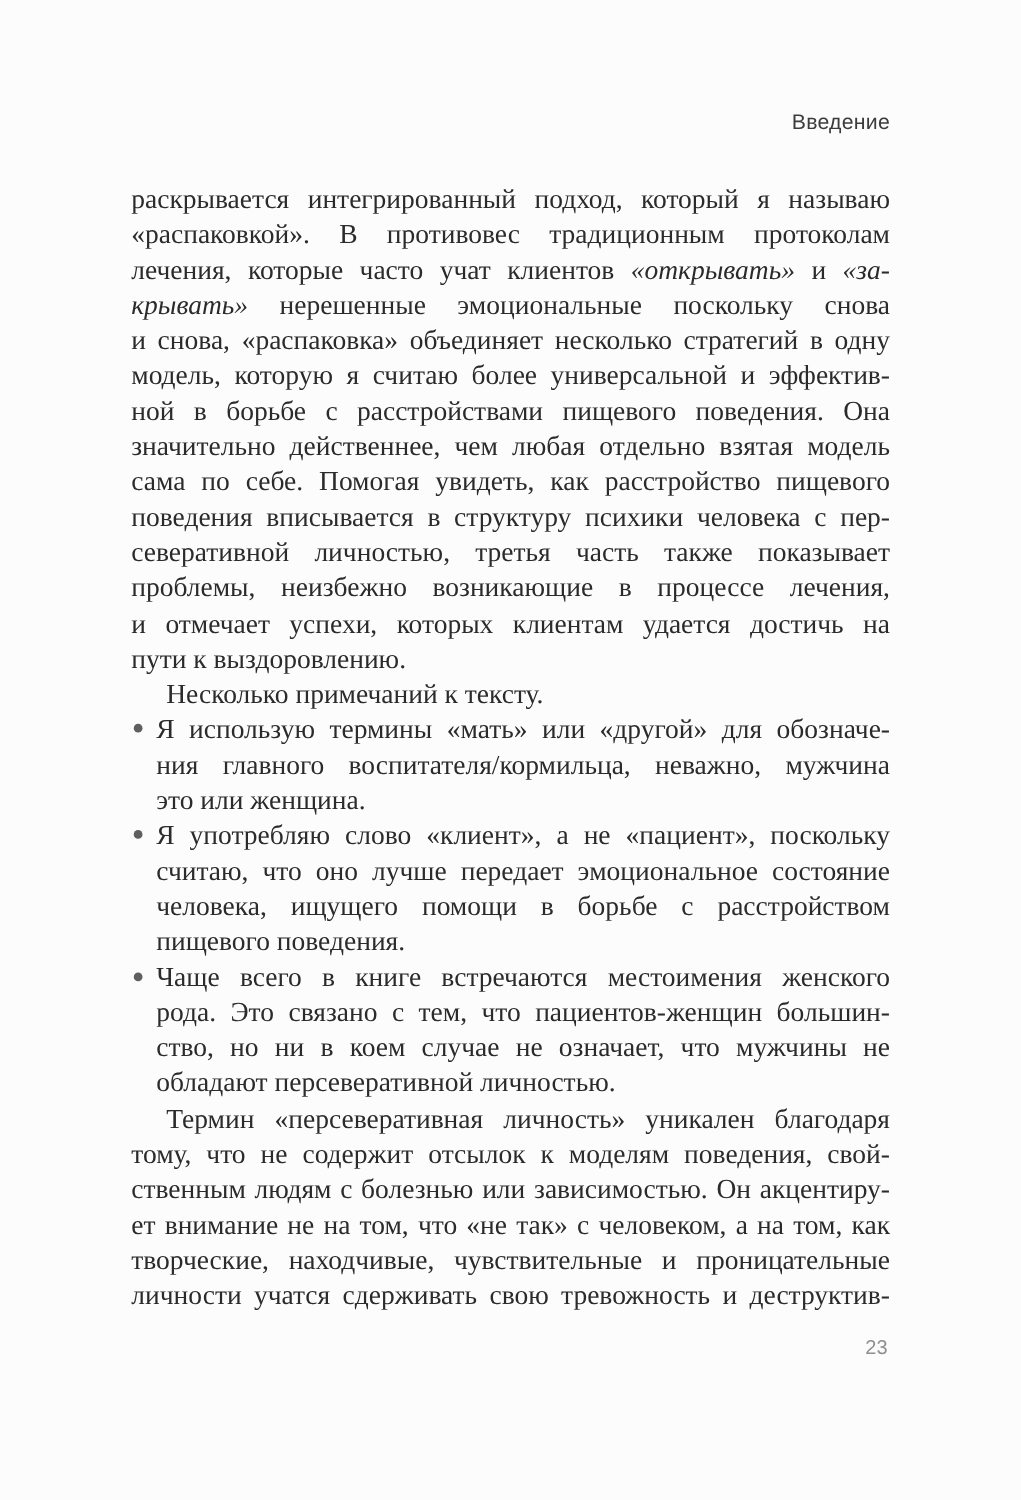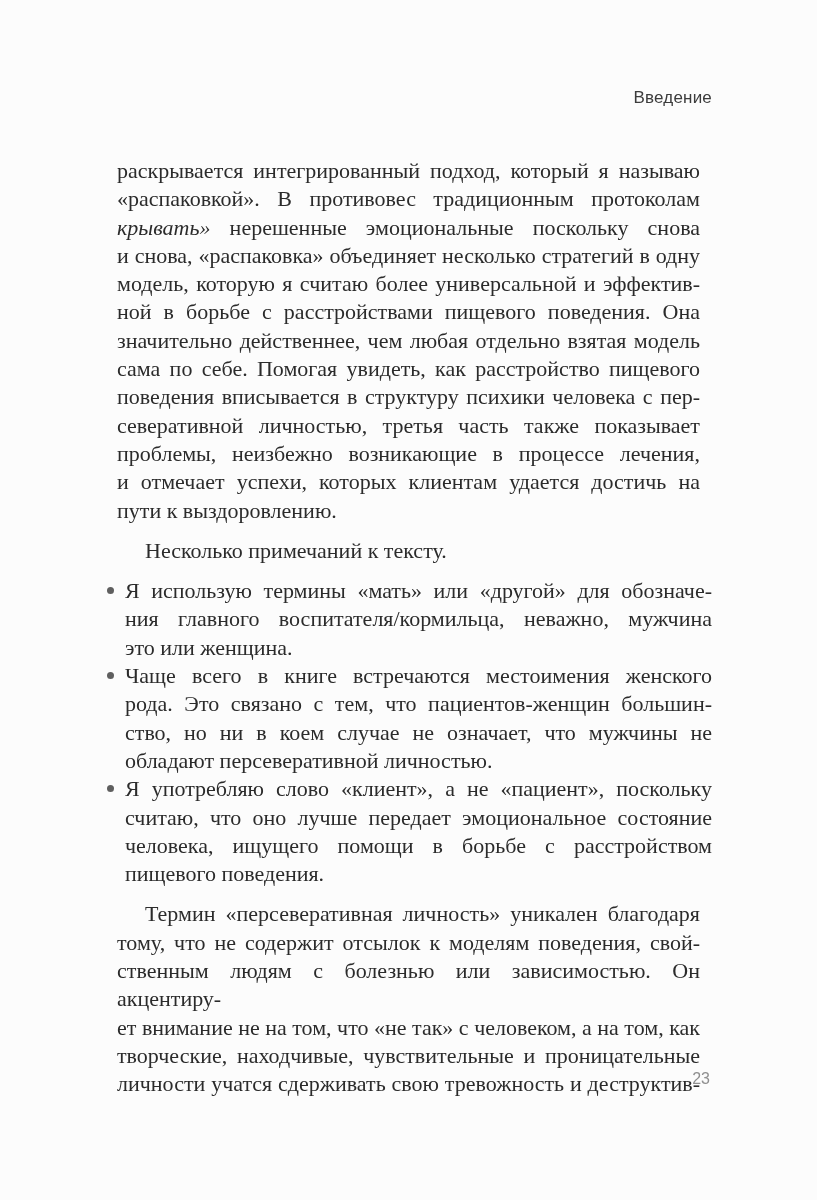--- a/index.html
+++ b/index.html
@@ -26,21 +26,21 @@
   .body-text {
     position: absolute;
     top: 145px;
     left: 105px;
     width: 607px;
     font-size: 22px;
     line-height: 28.3px;
     color: var(--text-color, #2b2b2b);
   }
 
-  .paragraph { margin: 12px; }
+  .paragraph { margin: 0; }
 
   .text-line {
     text-align: justify;
     text-align-last: justify;
     min-height: 28.3px;
   }
   .text-line.no-fill { text-align-last: left; }
   .text-line.indent { text-indent: 28px; }
 
   .it { font-style: italic; }
@@ -71,20 +71,21 @@
 </head>
 <body>
 
 <div class="page">
   <div class="running-header">Введение</div>
 
   <div class="body-text">
       <div class="paragraph">
         <div class="text-line"><span>раскрывается интегрированный подход, который я называю</span></div>
         <div class="text-line"><span>«распаковкой». В противовес традиционным протоколам</span></div>
+        <div class="text-line"><span>лечения, которые часто учат клиентов </span><span class="it">«открывать»</span><span> и </span><span class="it">«за-</span></div>
         <div class="text-line"><span class="it">крывать»</span><span> нерешенные эмоциональные поскольку снова</span></div>
         <div class="text-line"><span>и снова, «распаковка» объединяет несколько стратегий в одну</span></div>
         <div class="text-line"><span>модель, которую я считаю более универсальной и эффектив-</span></div>
         <div class="text-line"><span>ной в борьбе с расстройствами пищевого поведения. Она</span></div>
         <div class="text-line"><span>значительно действеннее, чем любая отдельно взятая модель</span></div>
         <div class="text-line"><span>сама по себе. Помогая увидеть, как расстройство пищевого</span></div>
         <div class="text-line"><span>поведения вписывается в структуру психики человека с пер-</span></div>
         <div class="text-line"><span>северативной личностью, третья часть также показывает</span></div>
         <div class="text-line"><span>проблемы, неизбежно возникающие в процессе лечения,</span></div>
         <div class="text-line"><span>и отмечает успехи, которых клиентам удается достичь на</span></div>
@@ -95,31 +96,31 @@
       </div>
       <div>
         <div class="list-item">
           <span class="bullet"></span>
           <div class="text-line"><span>Я использую термины «мать» или «другой» для обозначе-</span></div>
           <div class="text-line"><span>ния главного воспитателя/кормильца, неважно, мужчина</span></div>
           <div class="text-line no-fill"><span>это или женщина.</span></div>
         </div>
         <div class="list-item">
           <span class="bullet"></span>
+          <div class="text-line"><span>Я употребляю слово «клиент», а не «пациент», поскольку</span></div>
+          <div class="text-line"><span>считаю, что оно лучше передает эмоциональное состояние</span></div>
+          <div class="text-line"><span>человека, ищущего помощи в борьбе с расстройством</span></div>
+          <div class="text-line no-fill"><span>пищевого поведения.</span></div>
+        </div>
+        <div class="list-item">
+          <span class="bullet"></span>
           <div class="text-line"><span>Чаще всего в книге встречаются местоимения женского</span></div>
           <div class="text-line"><span>рода. Это связано с тем, что пациентов-женщин большин-</span></div>
           <div class="text-line"><span>ство, но ни в коем случае не означает, что мужчины не</span></div>
           <div class="text-line no-fill"><span>обладают персеверативной личностью.</span></div>
-        </div>
-        <div class="list-item">
-          <span class="bullet"></span>
-          <div class="text-line"><span>Я употребляю слово «клиент», а не «пациент», поскольку</span></div>
-          <div class="text-line"><span>считаю, что оно лучше передает эмоциональное состояние</span></div>
-          <div class="text-line"><span>человека, ищущего помощи в борьбе с расстройством</span></div>
-          <div class="text-line no-fill"><span>пищевого поведения.</span></div>
         </div>
       </div>
       <div class="paragraph">
         <div class="text-line indent"><span>Термин «персеверативная личность» уникален благодаря</span></div>
         <div class="text-line"><span>тому, что не содержит отсылок к моделям поведения, свой-</span></div>
         <div class="text-line"><span>ственным людям с болезнью или зависимостью. Он акцентиру-</span></div>
         <div class="text-line"><span>ет внимание не на том, что «не так» с человеком, а на том, как</span></div>
         <div class="text-line"><span>творческие, находчивые, чувствительные и проницательные</span></div>
         <div class="text-line"><span>личности учатся сдерживать свою тревожность и деструктив-</span></div>
       </div>

